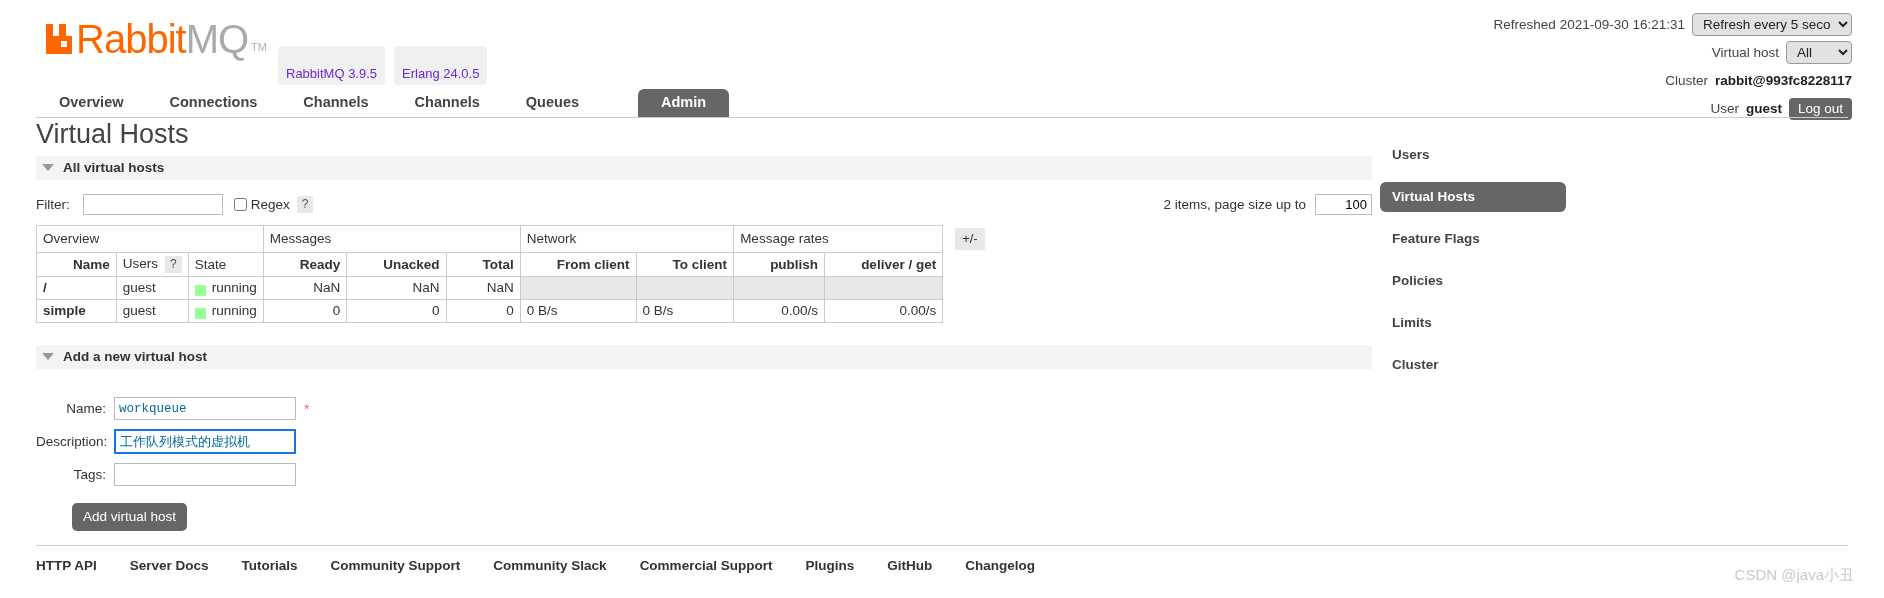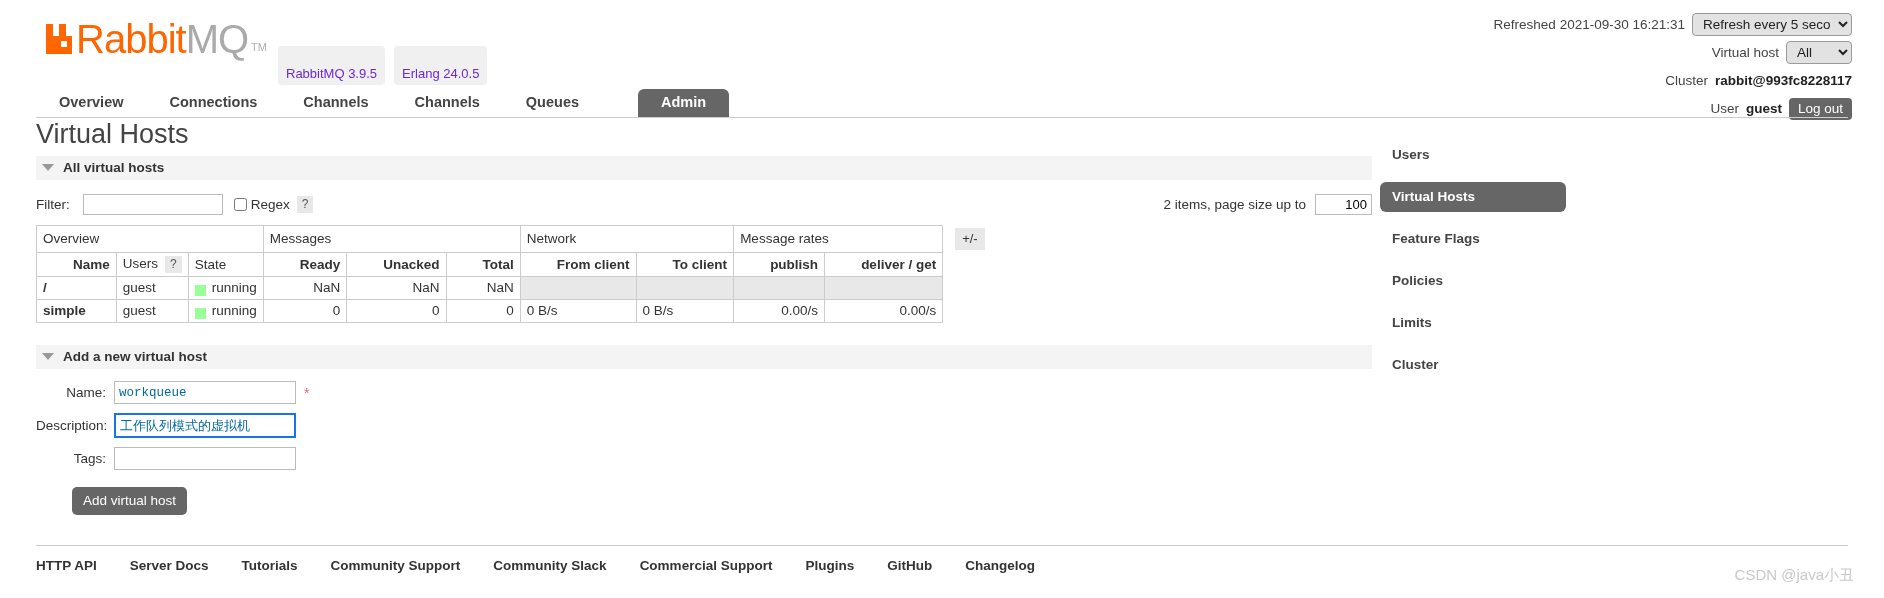--- a/index.html
+++ b/index.html
@@ -257,21 +257,21 @@
   .state-cell { display: flex; align-items: flex-end; gap: 6px; }
   .state-dot {
     width: 11px; height: 11px;
     background: #9f9;
     display: inline-block;
   }
   td.empty-grey { background: #e8e8e8; }
 
   
   #add-section { margin-top: 22px; }
-  #add-form { margin-top: 12px; }
+  #add-form { margin-top: 28px; }
   .form-row {
     display: flex;
     align-items: center;
     margin-bottom: 9px;
   }
   .form-label {
     width: 78px;
     text-align: right;
     font-size: 13.5px;
     color: #333;

